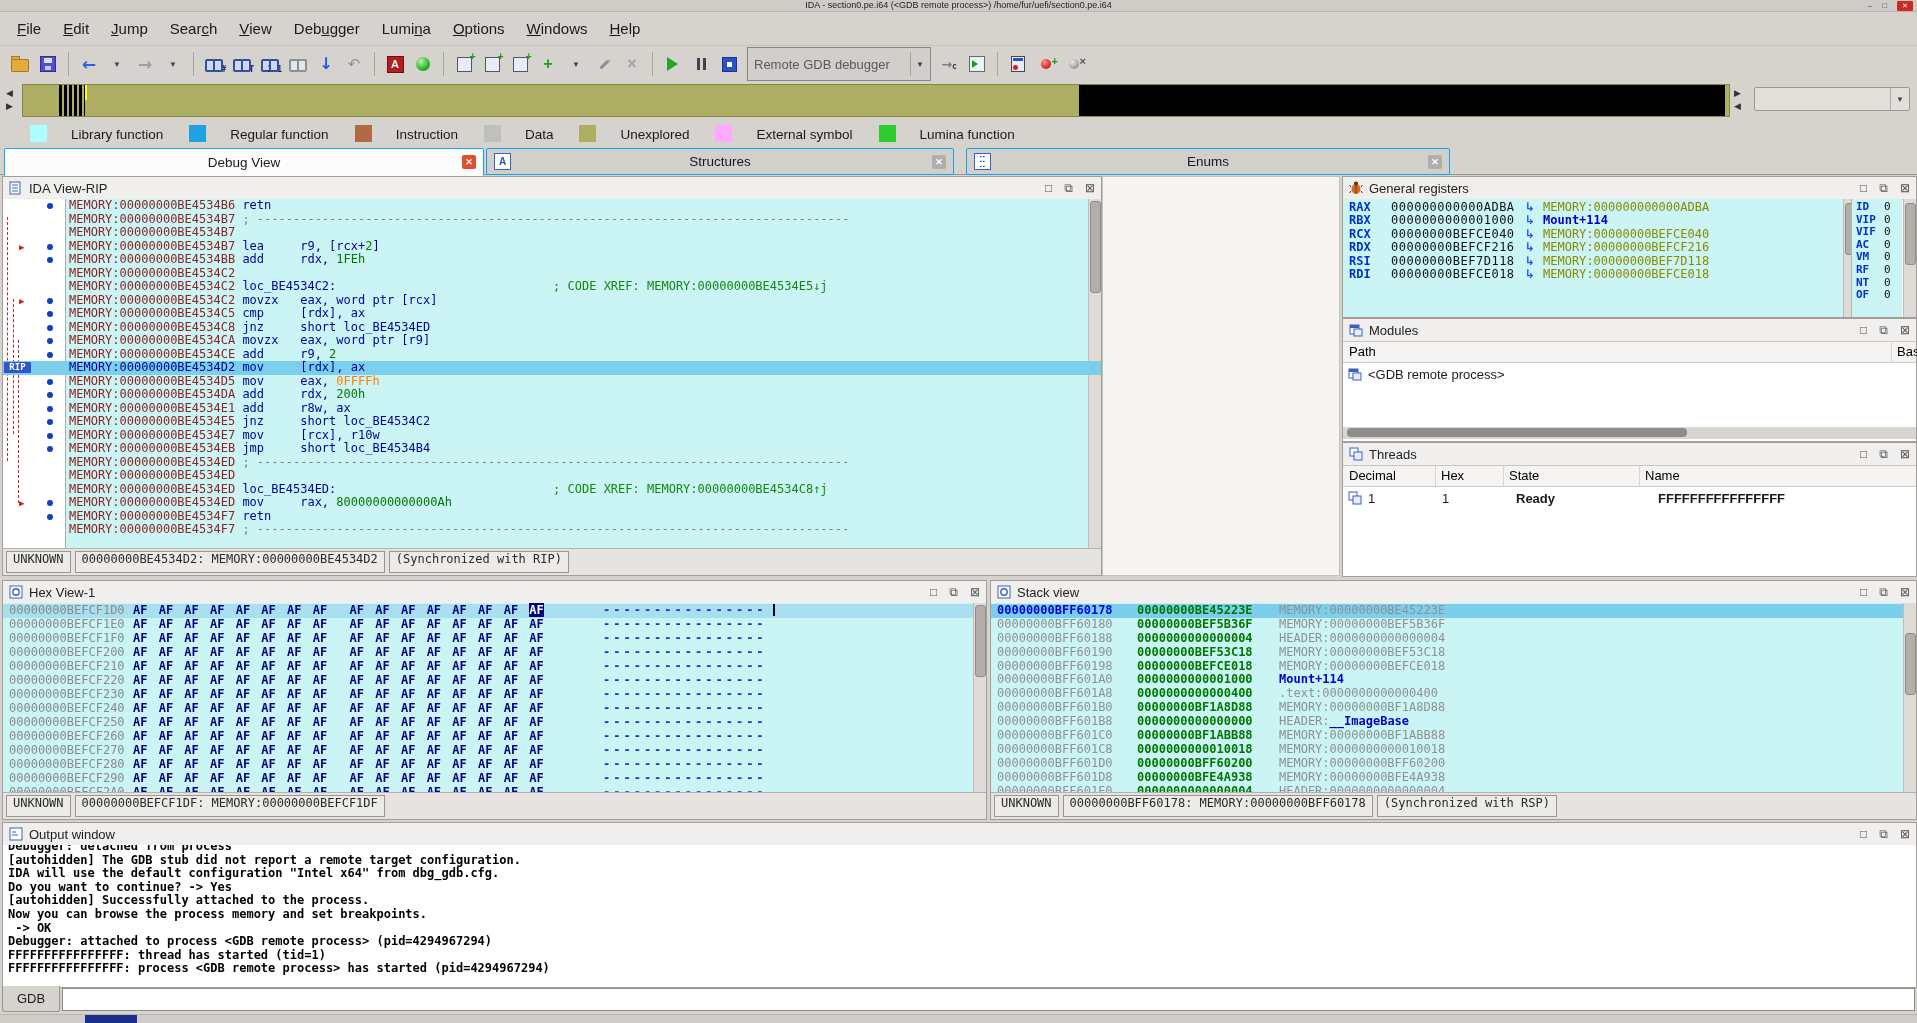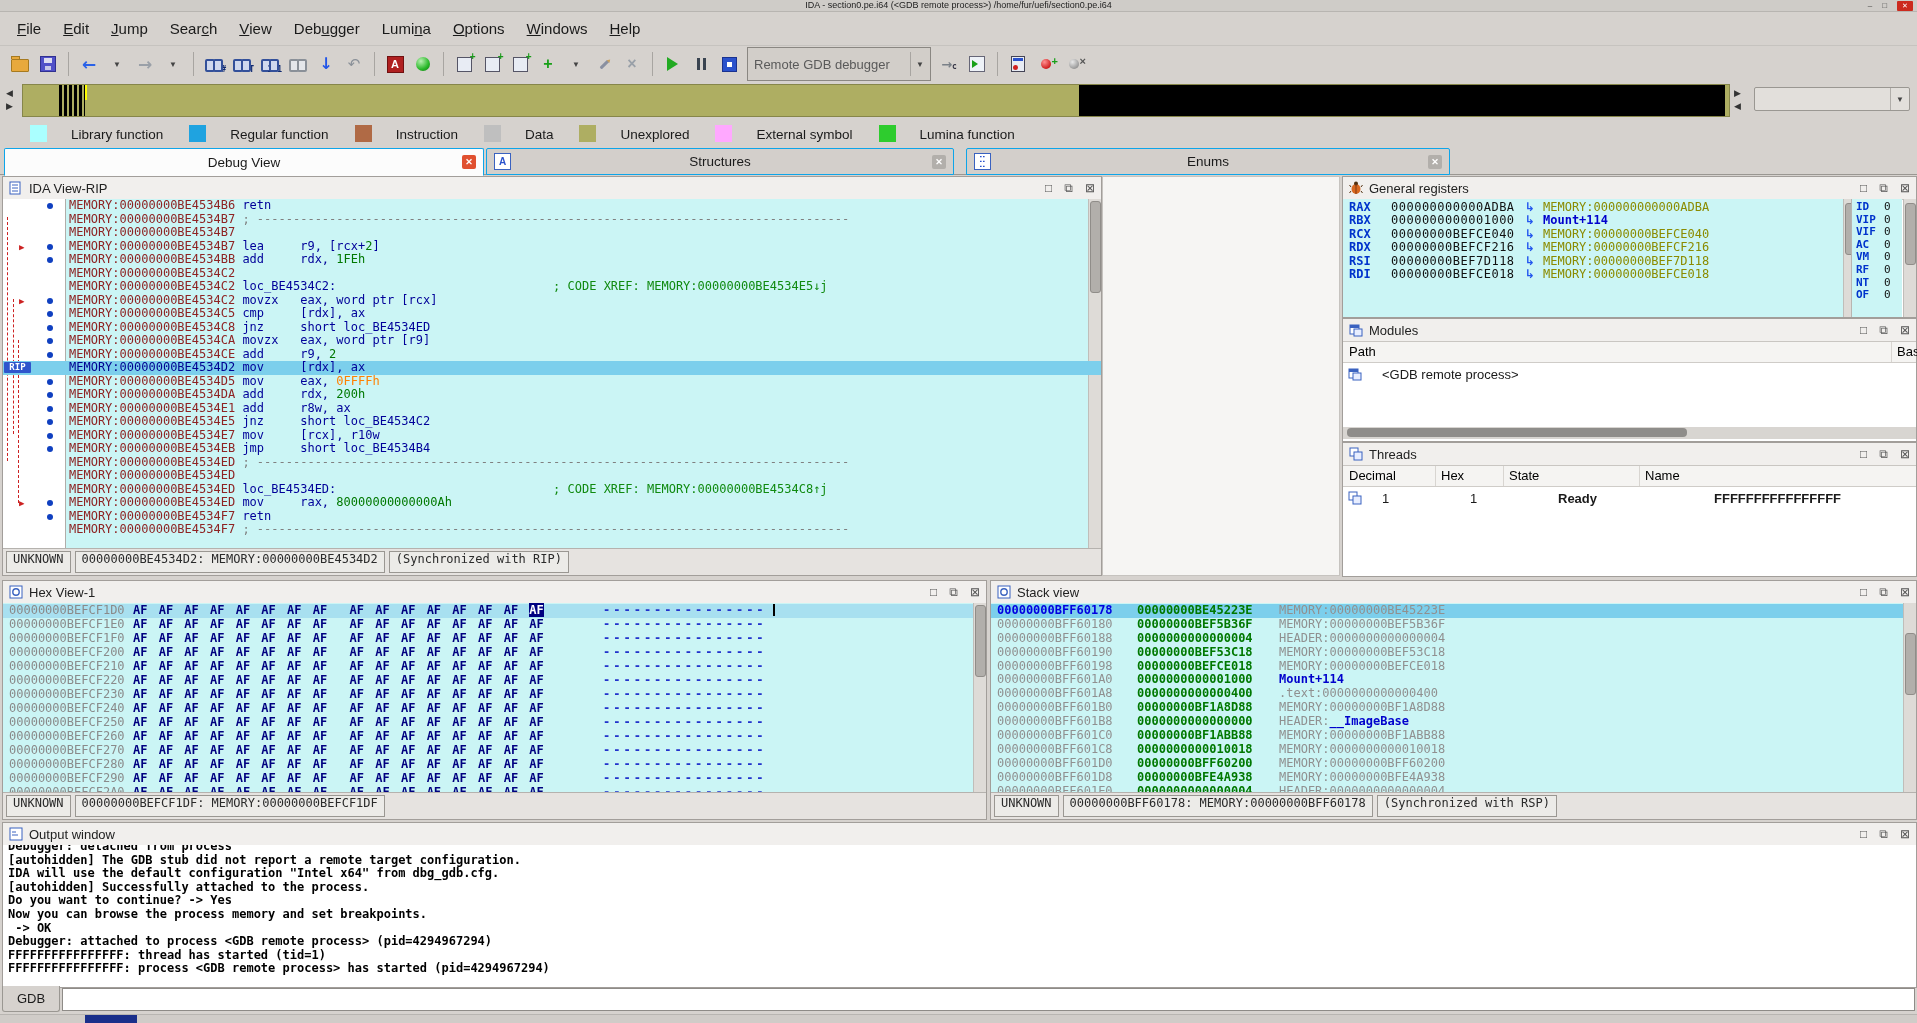--- a/index.html
+++ b/index.html
@@ -126,21 +126,21 @@
   .frow{height:12.6px;line-height:12.6px;font-family:"DejaVu Sans Mono",monospace;font-size:11px;display:flex}
   .fname{color:#0033cc;font-weight:bold;width:28px}
   .fval{color:#111}
   #rscroll1{right:60px}  #rscroll2{right:0}
 
   
   #modules{left:1342px;top:318px;width:573px;height:122px}
   .thdr{height:20px;background:#f5f4f2;border-bottom:1px solid #cfccc8;position:relative;font-size:13px;color:#000000}
   .thdr span{position:absolute;top:2px}
   .tcell-line{position:absolute;top:0;bottom:0;width:1px;background:#d8d5d1}
-  .trow{height:22px;display:flex;align-items:center;gap:20px;padding-left:5px;font-size:13px;background:#fff}
+  .trow{height:22px;display:flex;align-items:center;gap:6px;padding-left:5px;font-size:13px;background:#fff}
   .hscroll{position:absolute;left:0;right:0;bottom:2px;height:12px;background:#d8d5d1}
   .hthumb{position:absolute;top:1px;height:9px;background:#8f8d8a;border-radius:4px}
   #threads{left:1342px;top:442px;width:573px;height:133px}
   .bold{font-weight:bold}
   .wicon{width:14px;height:14px;flex:0 0 auto}
 
   
   #hex-view{left:2px;top:580px;width:983px;height:238px}
   #hcontent{position:absolute;left:0;top:22px;right:12px;bottom:22px;background:#cbf5f5;overflow:hidden;padding-top:1px}
   .hrow{height:14px;line-height:13.8px;font-family:"DejaVu Sans Mono",monospace;font-size:12px;white-space:pre;display:flex;padding-left:6px}
@@ -647,22 +647,22 @@
     <span class="pbtns">
       <span>□</span>
       <span>⧉</span>
       <span>⊠</span>
     </span>
   </div>
   <div id="ocontent">
       <div class="oline">Debugger: detached from process</div>
       <div class="oline">[autohidden] The GDB stub did not report a remote target configuration.</div>
       <div class="oline">IDA will use the default configuration "Intel x64" from dbg_gdb.cfg.</div>
+      <div class="oline">Do you want to continue? -&gt; Yes</div>
       <div class="oline">[autohidden] Successfully attached to the process.</div>
-      <div class="oline">Do you want to continue? -&gt; Yes</div>
       <div class="oline">Now you can browse the process memory and set breakpoints.</div>
       <div class="oline"> -&gt; OK</div>
       <div class="oline">Debugger: attached to process &lt;GDB remote process&gt; (pid=4294967294)</div>
       <div class="oline">FFFFFFFFFFFFFFFF: thread has started (tid=1)</div>
       <div class="oline">FFFFFFFFFFFFFFFF: process &lt;GDB remote process&gt; has started (pid=4294967294)</div>
     </div>
 </div>
 
 <div id="gdbtab">
     <span>GDB</span>

